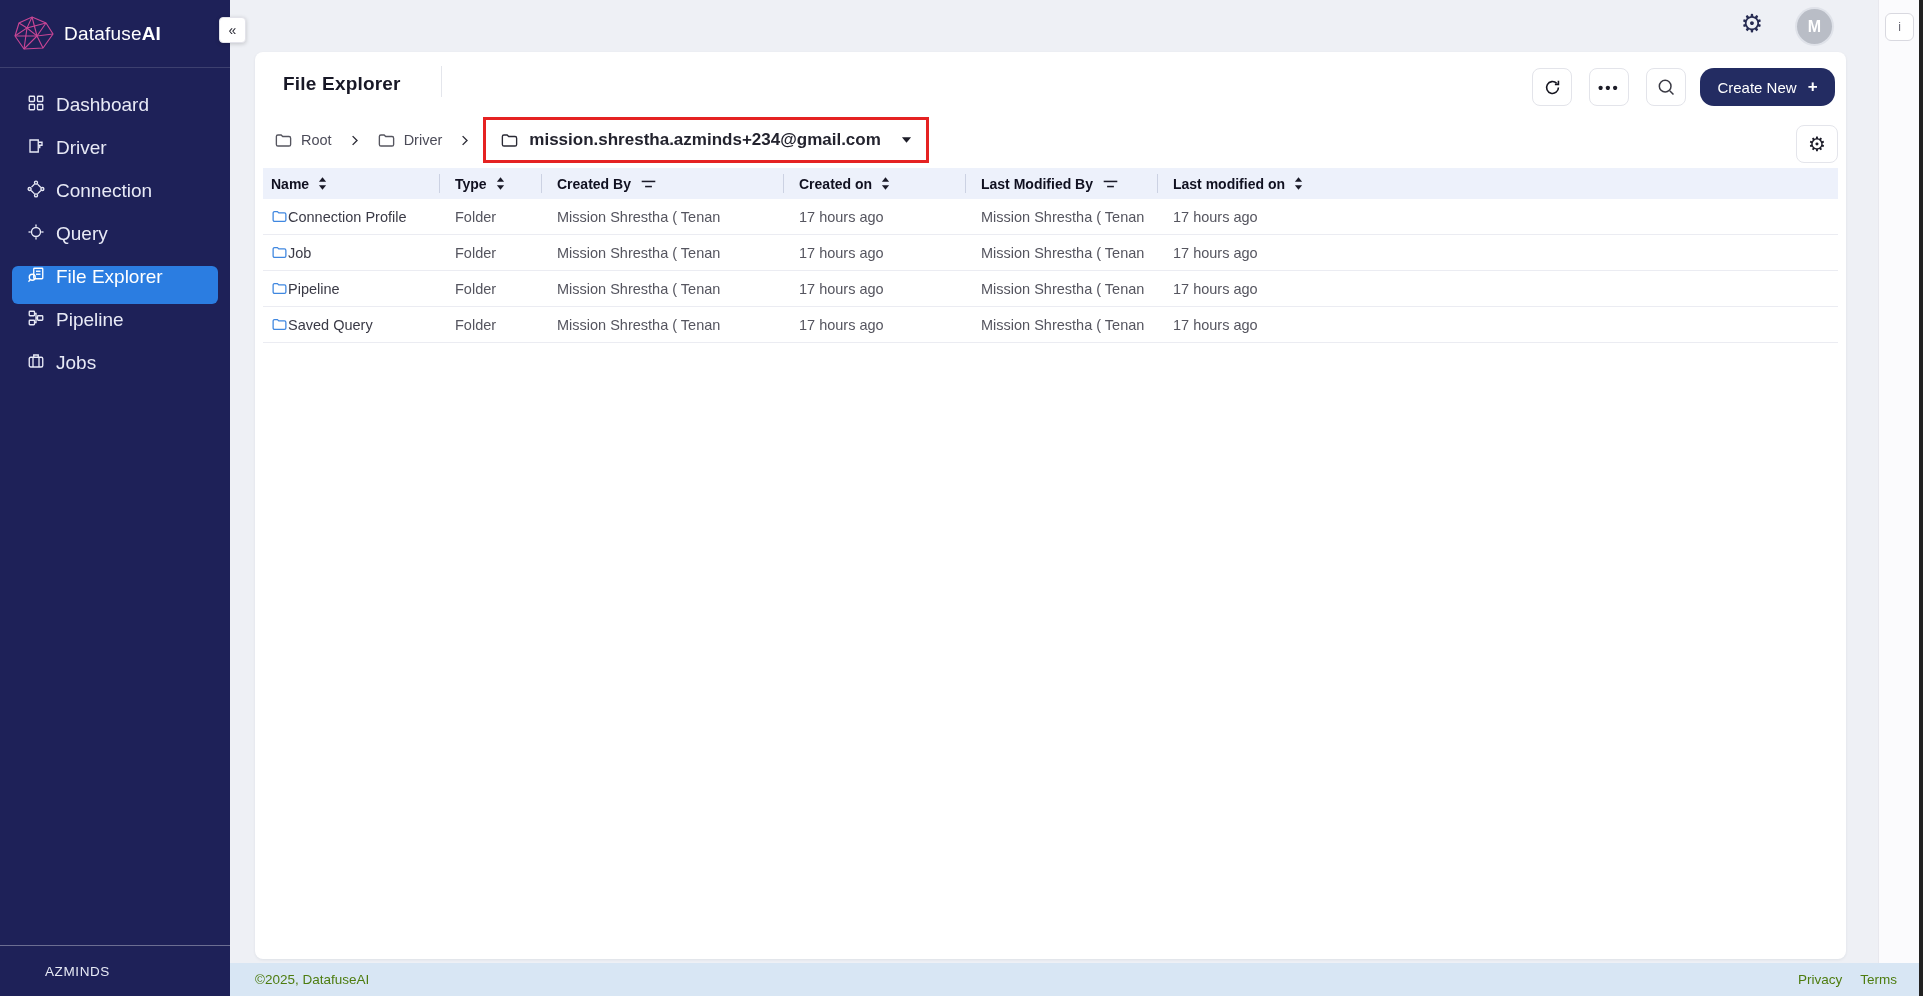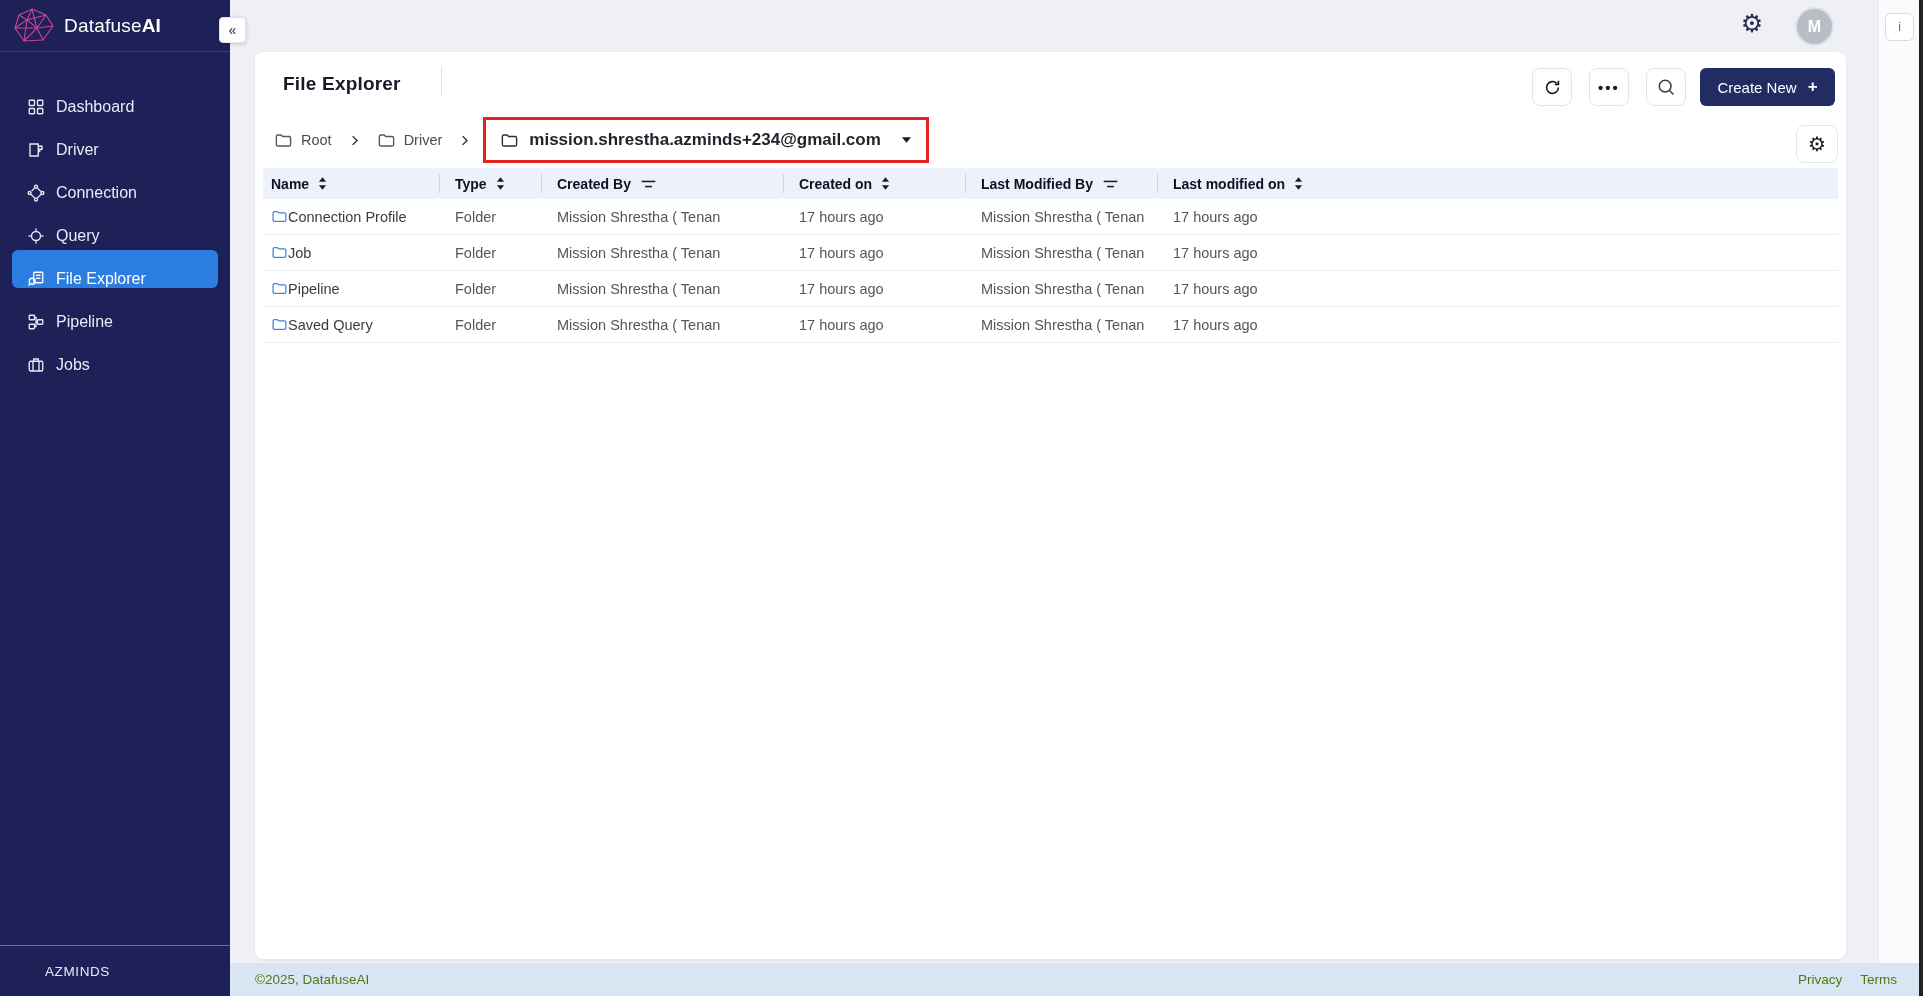--- a/index.html
+++ b/index.html
@@ -11,29 +11,29 @@
     color:#2a2a35;
   }
   svg { display:block; }
 
   
   .sidebar {
     position:absolute; left:0; top:0; width:230px; height:996px;
     background:#1e2158; z-index:2;
   }
   .logo-row {
-    height:52px; display:flex; align-items:center; padding:0 13px;
+    height:68px; display:flex; align-items:center; padding:0 13px;
     border-bottom:1px solid rgba(255,255,255,.14);
   }
   .logo-text { color:#fff; font-size:19px; margin-left:9px; letter-spacing:.2px; white-space:nowrap; }
   .logo-text b { font-weight:bold; }
   .nav { padding:26px 12px 0; }
   .nav-item {
-    height:38px; margin-bottom:5px; display:flex; align-items:flex-end;
-    padding-left:15px; border-radius:6px; color:#e8eaf6; font-size:16px;
+    height:38px; margin-bottom:5px; display:flex; align-items:flex-start;
+    padding-left:15px; border-radius:6px; color:#e8eaf6; font-size:19px;
     cursor:pointer; white-space:nowrap;
   }
   .nav-item.active { background:#2b7de1; color:#fff; }
   .nav-item .ico { width:18px; height:18px; margin-right:11px; flex:0 0 18px; }
   .sidebar-footer {
     position:absolute; bottom:0; left:0; right:0; height:51px;
     border-top:1px solid rgba(255,255,255,.35);
     display:flex; align-items:center; padding-left:45px;
     color:#e6e9f4; font-size:13.5px; letter-spacing:.6px;
   }
@@ -94,21 +94,21 @@
     position:absolute; top:16px; width:40px; height:38px;
     border:1px solid #e3e4ea; border-radius:8px; background:#fff;
     display:flex; align-items:center; justify-content:center;
     cursor:pointer; color:#1d1d28;
   }
   .tool-btn.refresh { left:1277px; }
   .tool-btn.more { left:1334px; font-size:15px; letter-spacing:2px; font-weight:bold; }
   .tool-btn.search { left:1391px; }
   .create-btn {
     position:absolute; left:1445px; top:16px; width:135px; height:38px;
-    background:#232c62; border-radius:6px; color:#fff;
+    background:#232c62; border-radius:14px; color:#fff;
     display:flex; align-items:center; justify-content:center; gap:11px;
     font-size:15px; cursor:pointer;
   }
   .create-btn .plus { font-size:17px; font-weight:bold; }
 
   
   .crumbs {
     position:absolute; left:15px; top:65px; height:46px;
     display:flex; align-items:center;
   }

